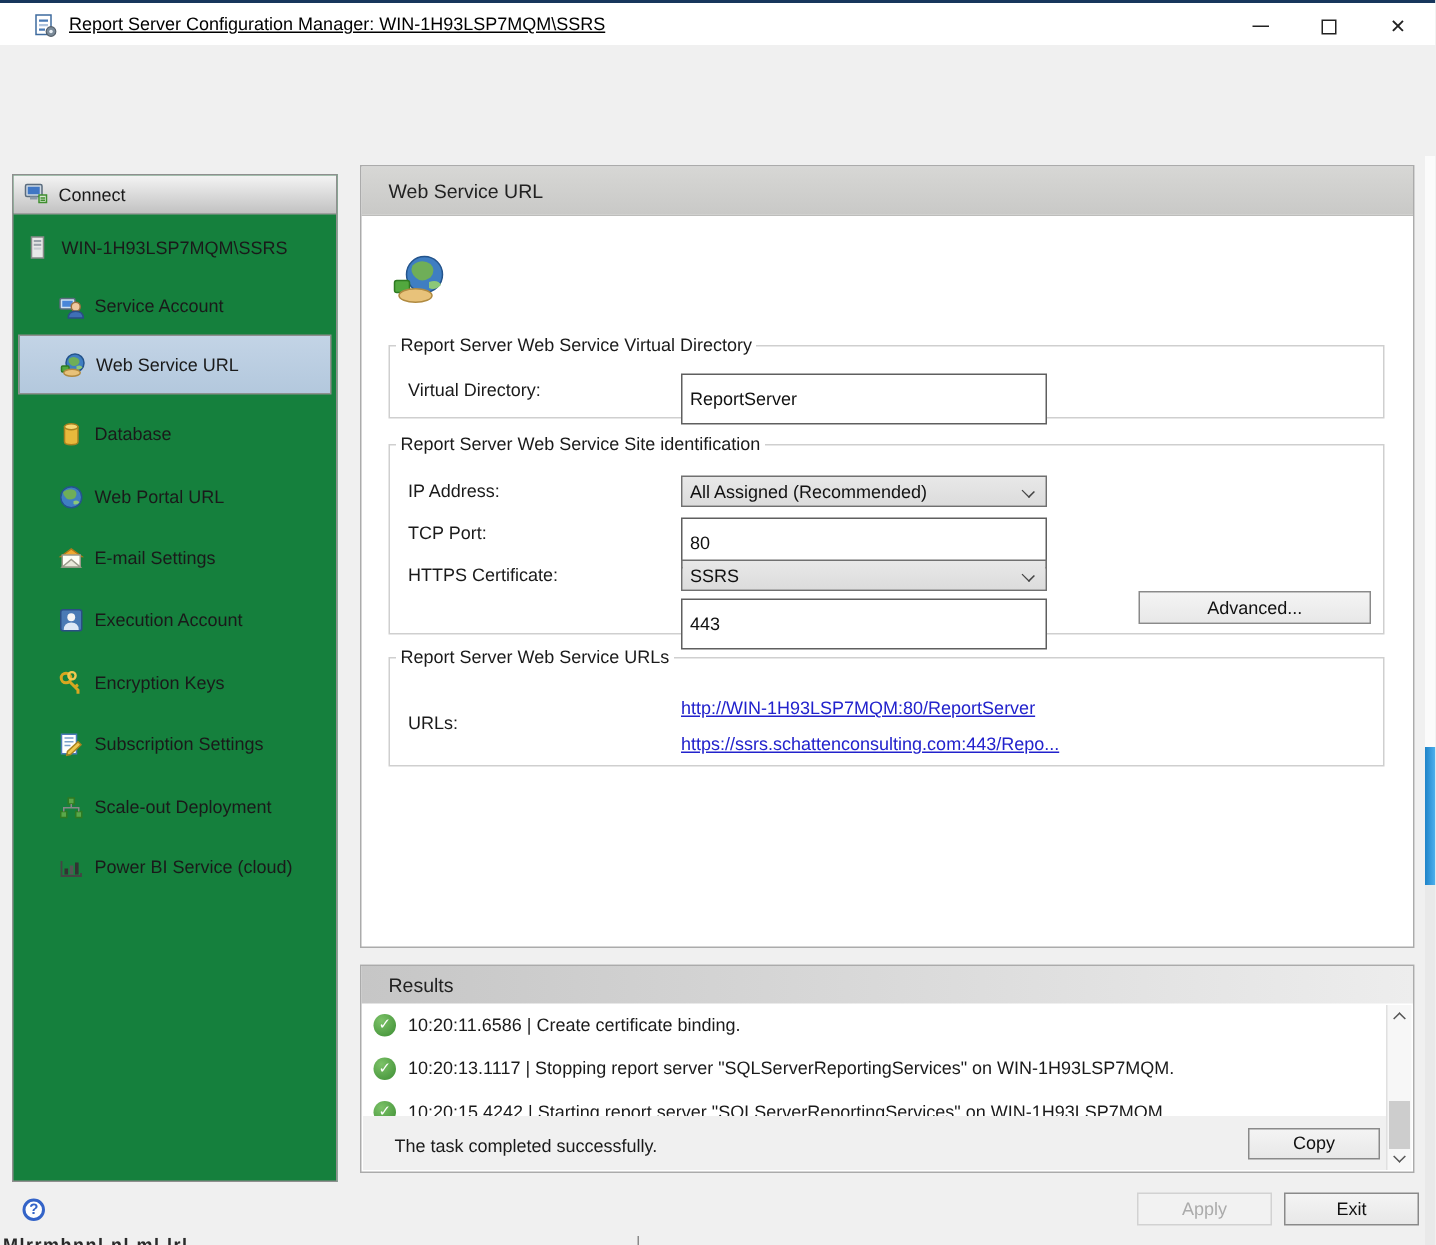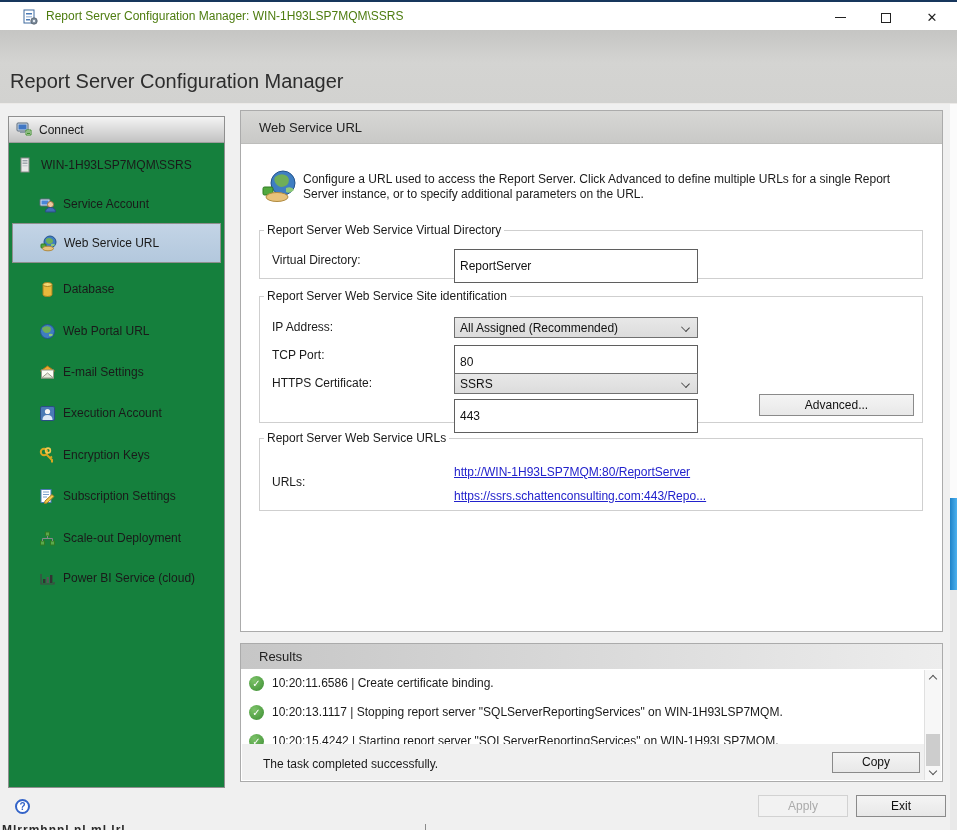--- a/index.html
+++ b/index.html
@@ -5,21 +5,21 @@
   * { margin:0; padding:0; box-sizing:border-box; }
   html,body { background:#f0f0f0; }
   #window {
     position:relative; width:957px; height:830px; overflow:hidden;
     background:#f0f0f0; font-family:"Liberation Sans", sans-serif; font-size:12px; color:#1a1a1a;
   }
   
   .titlebar { position:absolute; left:0; top:0; width:957px; height:30px; background:#ffffff;
     border-top:2px solid #17365c; }
   .titlebar-icon { position:absolute; left:22px; top:7px; width:16px; height:16px; }
-  .titlebar-text { position:absolute; left:46px; top:0; line-height:29px; font-size:12px; color:#4d7c0f; }
+  .titlebar-text { position:absolute; left:46px; top:0; line-height:29px; font-size:12px; color:#000000;text-decoration:underline; }
   .win-controls { position:absolute; right:2px; top:2px; display:flex; }
   .win-btn { width:46px; height:27px; display:flex; align-items:center; justify-content:center; color:#222; }
   .min-glyph { width:11px; height:0; border-top:1px solid #222; }
   .max-glyph { width:10px; height:10px; border:1px solid #222; }
   .close-glyph { font-size:13px; }
   
   .banner { position:absolute; left:0; top:30px; width:957px; height:74px;
     background:linear-gradient(180deg,#c5c5c3 0%,#d4d4d2 45%,#d2d2d0 100%); border-bottom:1px solid #eceae8; }
   .banner h1 { position:absolute; left:10px; top:40px; font-size:20px; font-weight:400; color:#2d2d2d; }
   
@@ -103,23 +103,20 @@
         </div>
       <div class="win-btn">
           <span class="max-glyph"></span>
         </div>
       <div class="win-btn">
           <span class="close-glyph">✕</span>
         </div>
     </div>
   </div>
 
-  <div class="banner">
-    <h1>Report Server Configuration Manager</h1>
-  </div>
 
   <div class="sidebar">
     <div class="side-header">
       <svg class="ic" viewBox="0 0 17 17" width="17" height="17">
         <rect x="1" y="2" width="11" height="8" rx="1" fill="#cdd8e3" stroke="#5a6b7d"></rect>
         <rect x="2.5" y="3.5" width="8" height="5" fill="#3f76c4"></rect>
         <rect x="4" y="10" width="5" height="2" fill="#8b9aa9"></rect>
         <path d="M10 9 L15 9 L15 14 L10 14 Z" fill="#d9e6d3" stroke="#3f8f2f"></path>
         <path d="M11 11 L14 11 M11 12.5 L14 12.5" stroke="#3f8f2f" stroke-width="1"></path>
       </svg>
@@ -236,21 +233,20 @@
       <span>Web Service URL</span>
     </div>
 
     <svg class="desc-icon" viewBox="0 0 36 34">
       <circle cx="22" cy="14" r="12" fill="#3f7ec2" stroke="#24548c"></circle>
       <path d="M14 8 Q20 3 26 7 Q30 11 26 16 Q20 20 16 16 Q12 12 14 8Z" fill="#6fae58"></path>
       <path d="M25 19 Q31 17 33 21 Q29 25 25 23Z" fill="#8cc878"></path>
       <rect x="2" y="18" width="10" height="8" rx="1.5" fill="#52a83e" stroke="#2f7a22"></rect>
       <ellipse cx="16" cy="28" rx="11" ry="4.5" fill="#e8c27a" stroke="#b08a40"></ellipse>
     </svg>
-    <div class="desc-text">Configure a URL used to access the Report Server.  Click Advanced to define multiple URLs for a single Report Server instance, or to specify additional parameters on the URL.</div>
 
     <fieldset class="fs1">
       <legend>Report Server Web Service Virtual Directory</legend>
       <span class="flabel" style="top:16px;">Virtual Directory:</span>
       <input class="ftext" style="top: 12px;" value="ReportServer">
     </fieldset>
 
     <fieldset class="fs2">
       <legend>Report Server Web Service Site identification</legend>
       <span class="flabel" style="top:17px;">IP Address:</span>

